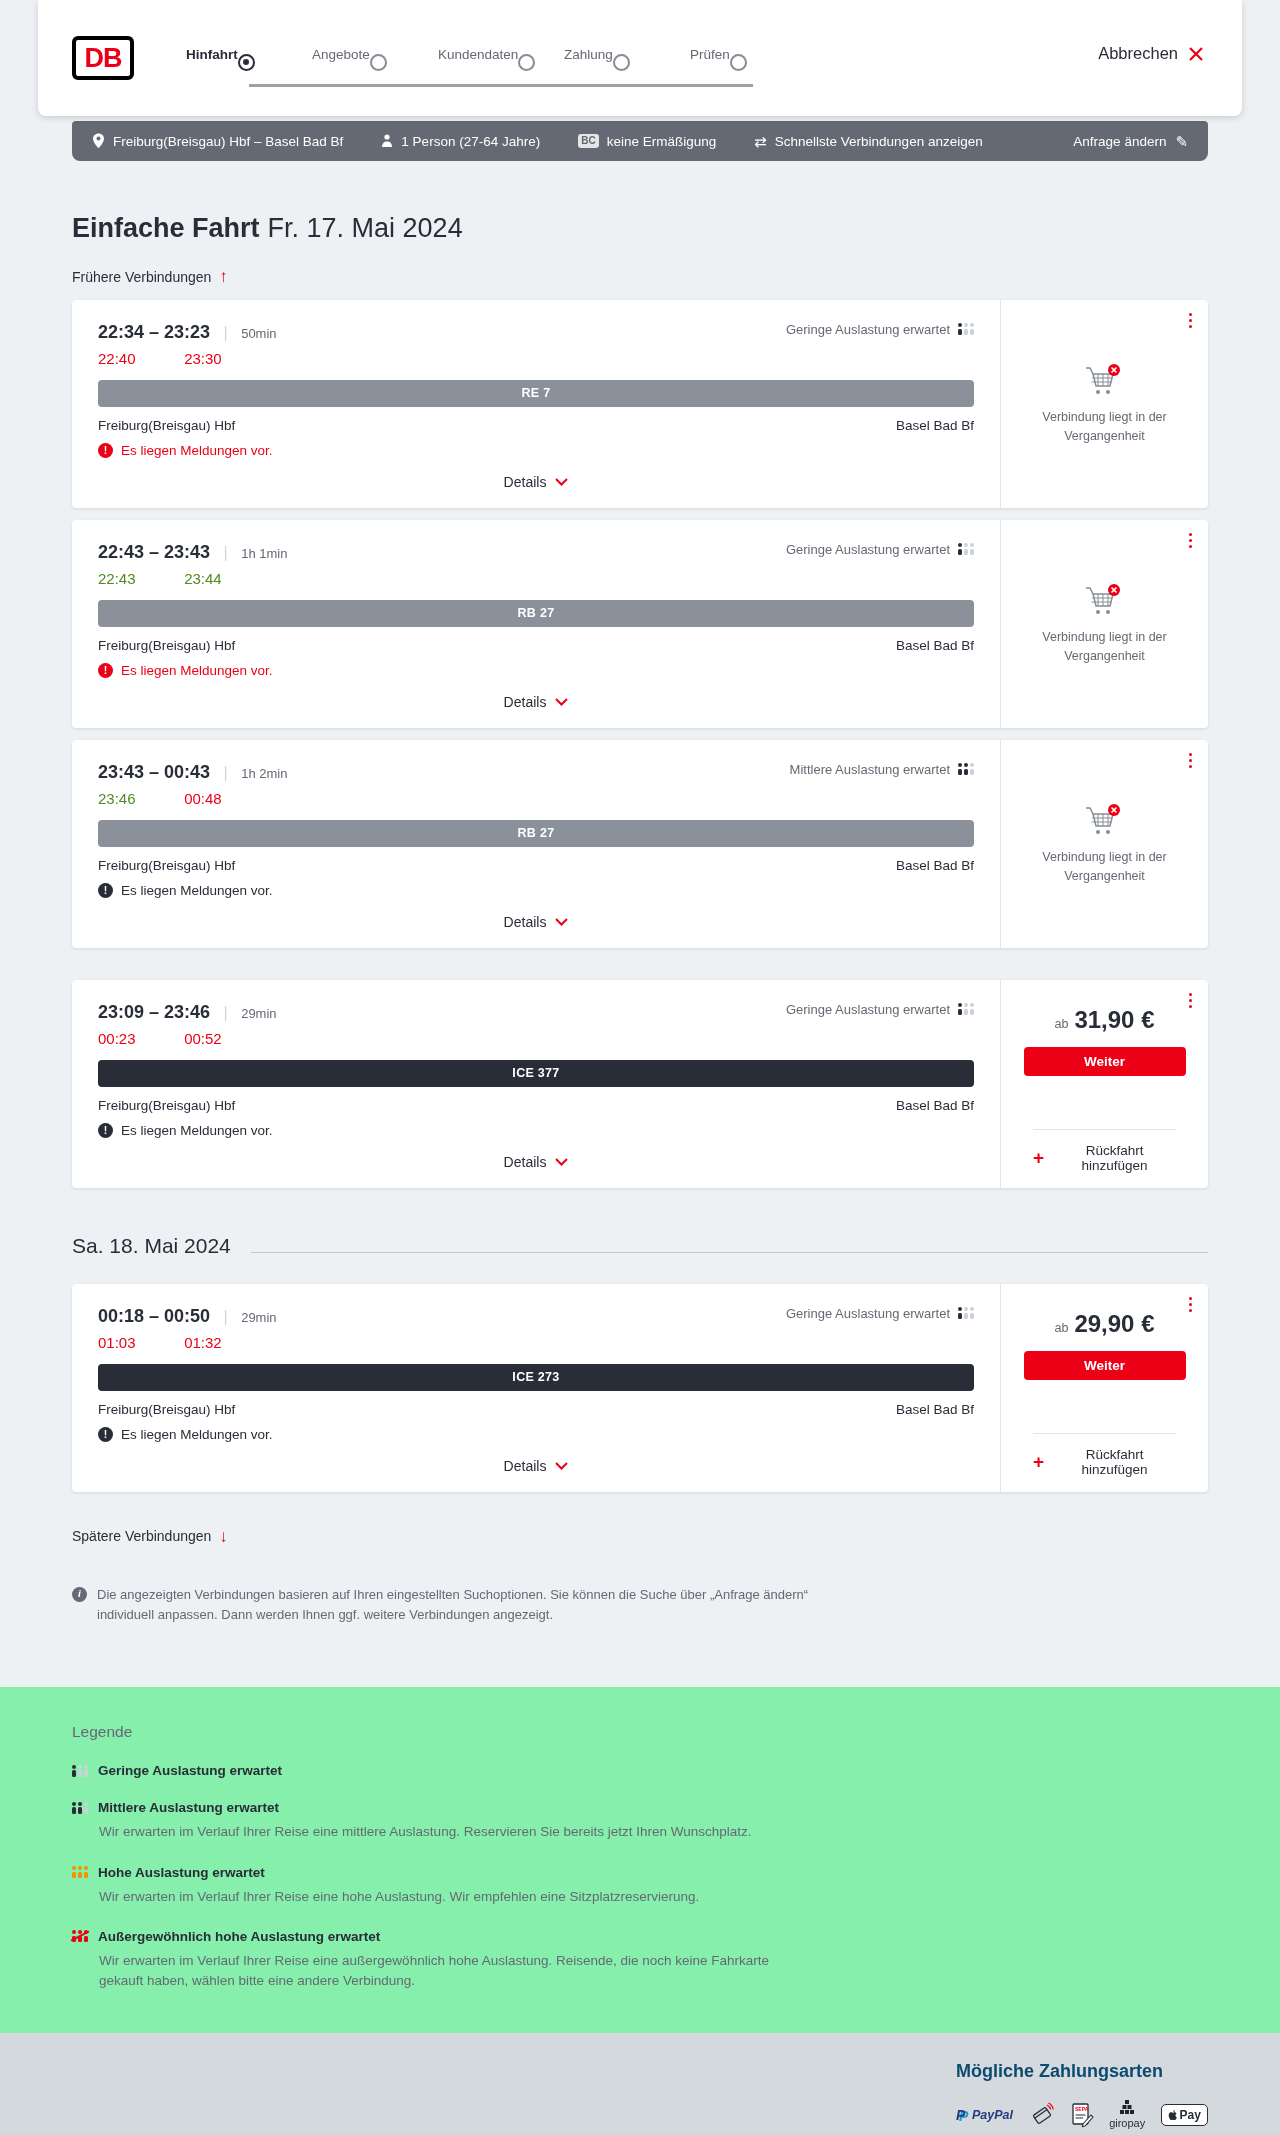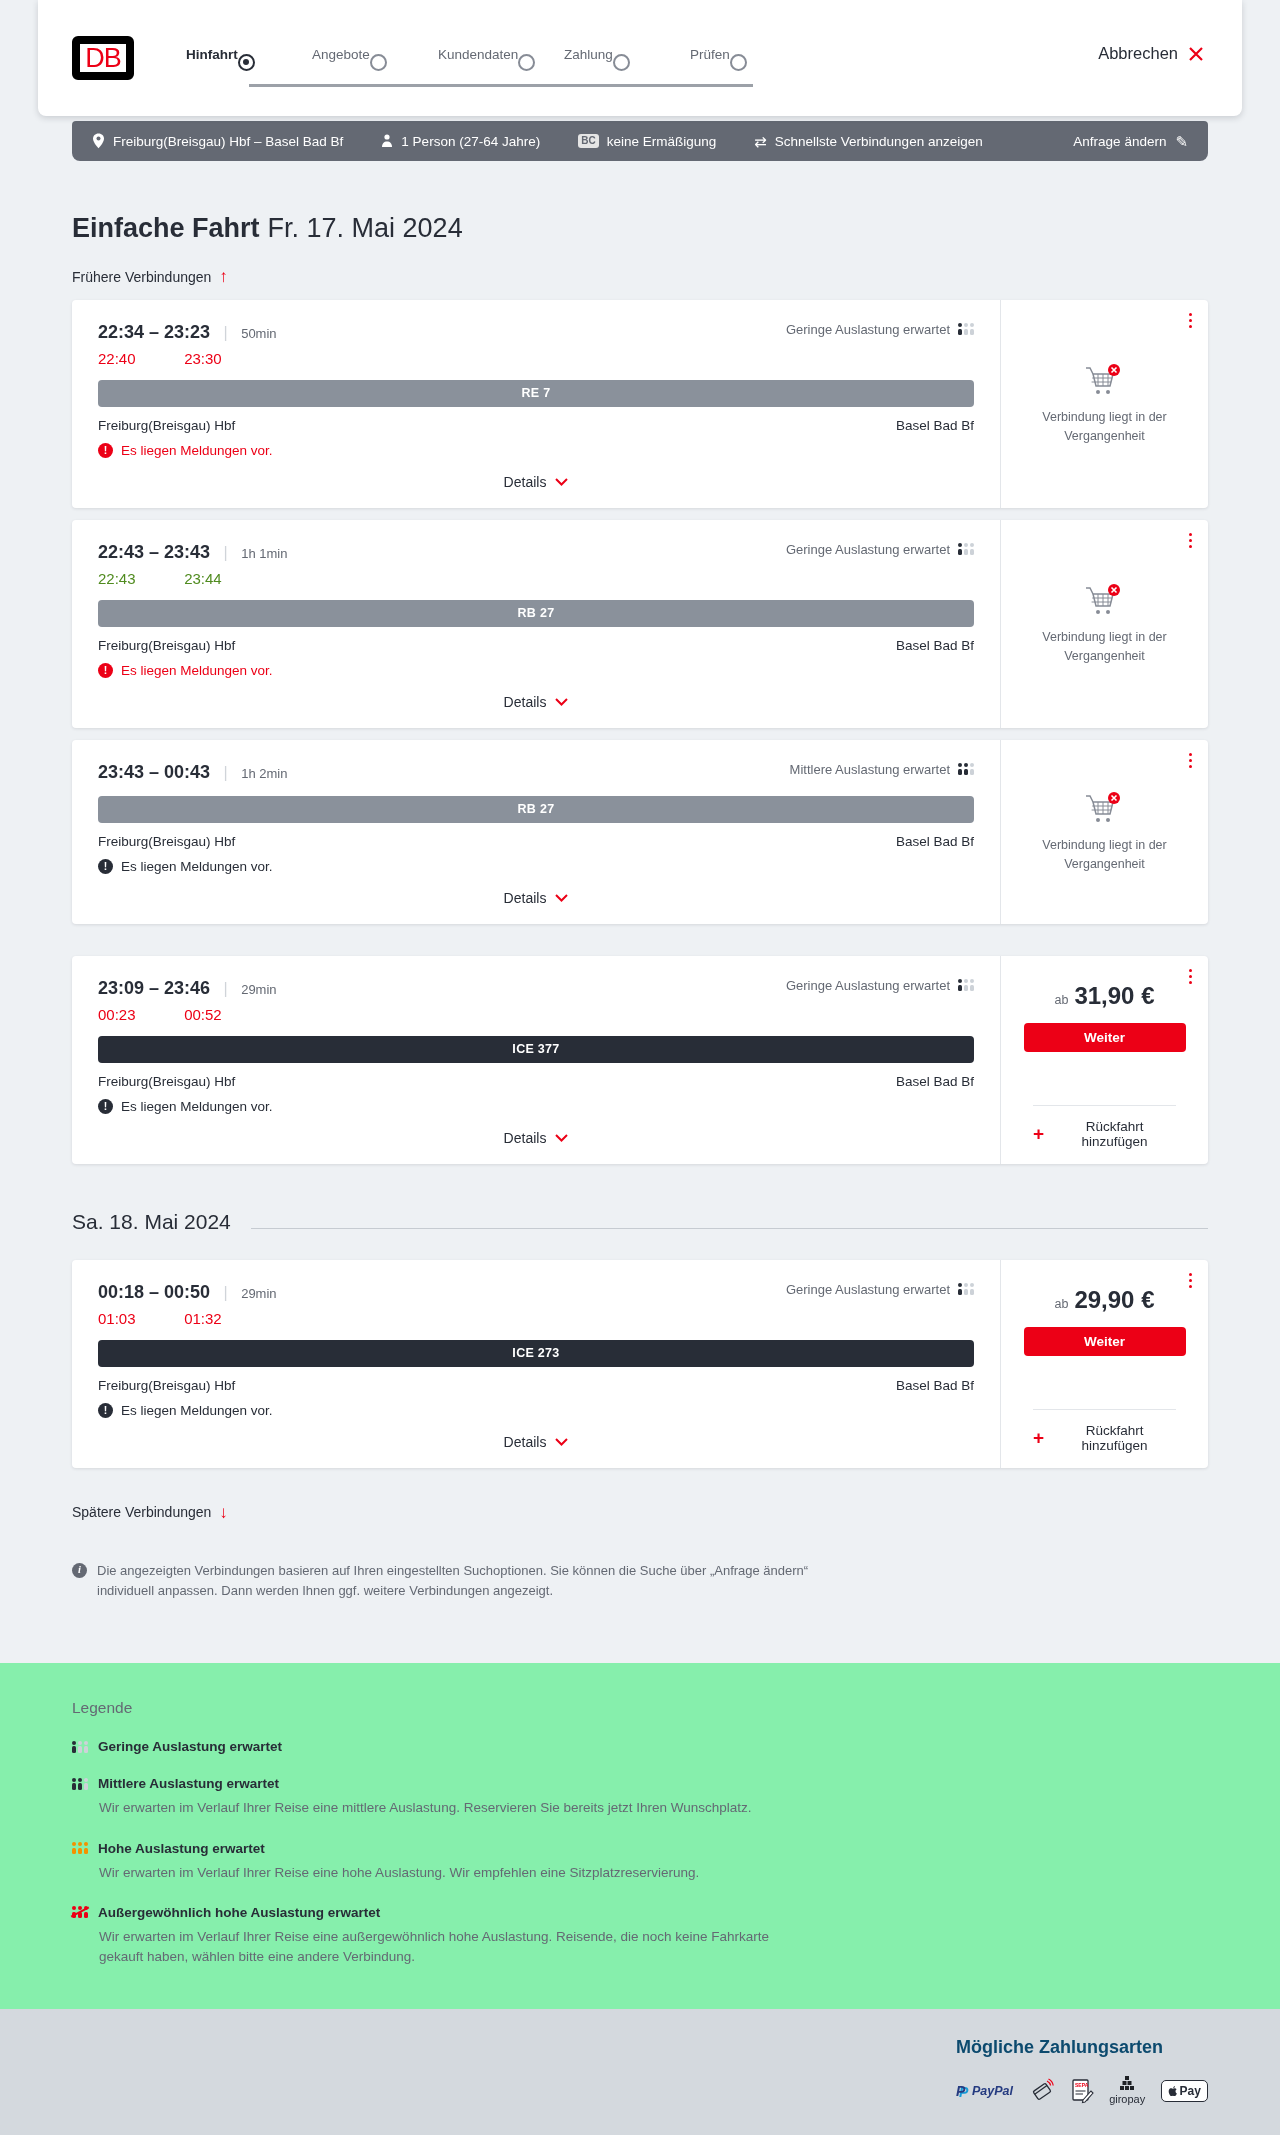--- a/index.html
+++ b/index.html
@@ -11,23 +11,23 @@
   }
   
   .top-header {
     margin: 0 38px; height: 116px; background: #fff;
     border-radius: 0 0 8px 8px;
     box-shadow: 0 2px 6px rgba(40,45,55,.18);
     display: flex; align-items: center; position: relative;
   }
   .db-logo {
     margin-left: 34px; width: 62px; height: 44px;
-    border: 8px solid #000000; border-radius: 6px;
+    border: 4px solid #000000; border-radius: 6px;
     display: flex; align-items: center; justify-content: center;
-    color: #ec0016; font-weight: normal; font-size: 27px; letter-spacing: -1px;
+    color: #ec0016; font-weight: bold; font-size: 27px; letter-spacing: -1px;
     font-family: "Liberation Sans", sans-serif;
   }
   .stepper { position: relative; display: flex; margin-left: 52px; padding-top: 8px; }
   .step { width: 126px; display: flex; align-items: center; cursor: pointer; }
   .step-label { font-size: 13.5px; color: #646973; margin-bottom: 16px; }
   .step.active .step-label { color: #282d37; font-weight: bold; }
   .step-track {
     position: absolute; top: 45px; left: 63px; width: 504px; height: 3px;
     background: #9ca1a8;
   }
@@ -389,20 +389,24 @@
             <span class="duration">1h 2min</span>
           </div>
           <div class="occupancy">
             <span>Mittlere Auslastung erwartet</span>
             <span class="occ">
                 <i class="p on"></i>
                 <i class="p on"></i>
                 <i class="p"></i>
               </span>
           </div>
+        </div>
+        <div class="realtime">
+          <span class="ontime">23:46</span>
+          <span class="late">00:48</span>
         </div>
         <div class="train-bar regional">
           <span>RB 27</span>
         </div>
         <div class="stations">
           <span>Freiburg(Breisgau) Hbf</span>
           <span>Basel Bad Bf</span>
         </div>
         <div class="message dark">
           <span class="alert-dot">!</span>

